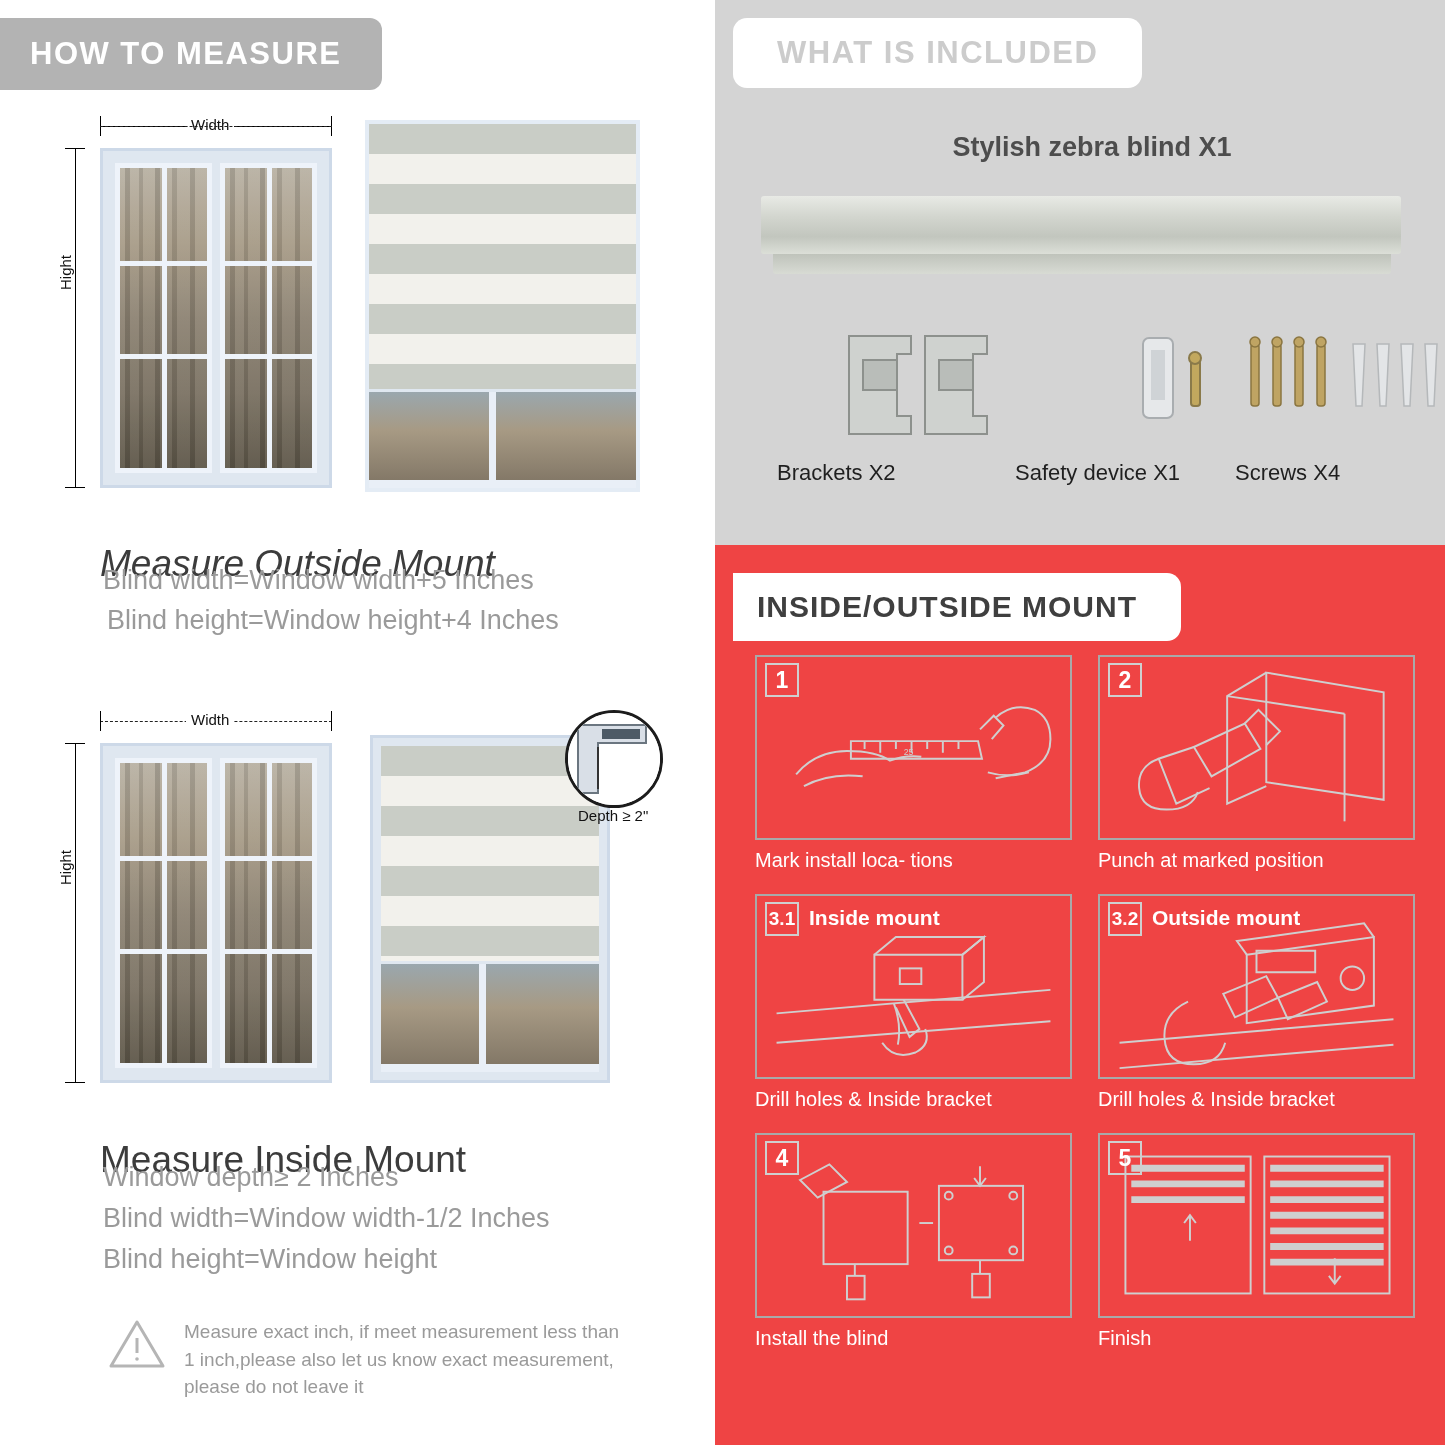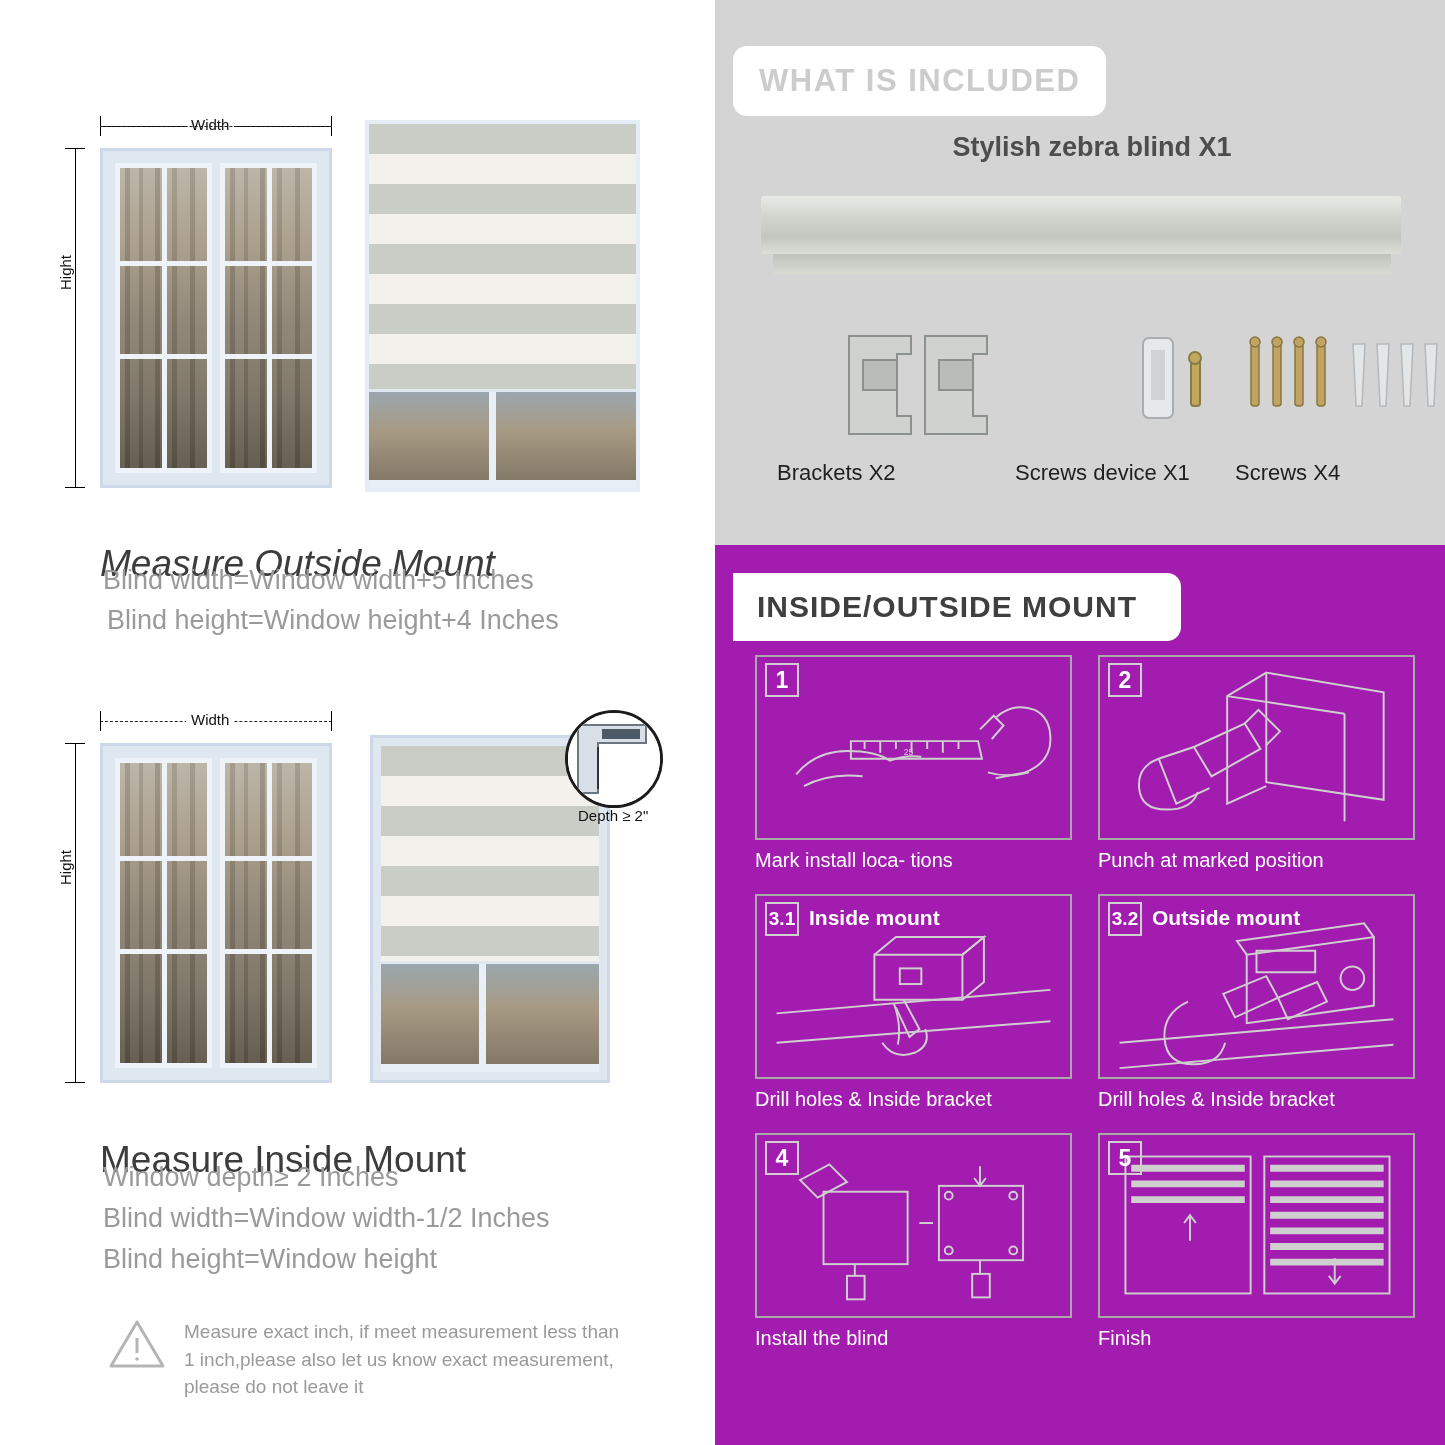--- a/index.html
+++ b/index.html
@@ -134,21 +134,21 @@
   .headrail-b{
     position:absolute;left:58px;top:254px;width:618px;height:20px;
     background:linear-gradient(180deg,#bfc3bb 0%,#d8dbd4 100%);
     border-radius:0 0 3px 3px;
   }
   .parts-row{position:absolute;left:0;right:0;top:330px;height:180px;}
   .part{position:absolute;text-align:left;}
   .part-label{font-size:22px;color:#1f1f1f;position:absolute;width:100%;top:130px;}
 
   .mount{
-    position:absolute;left:0;top:545px;width:730px;height:900px;background:#a21caf;
+    position:absolute;left:0;top:545px;width:730px;height:900px;background:#ef4444;
   }
   .mount-badge-wrap{position:absolute;left:18px;top:28px;}
   .steps{
     position:absolute;left:40px;top:110px;width:660px;
     display:grid;grid-template-columns:1fr 1fr;gap:22px 26px;
   }
   .step{position:relative;}
   .step-box{
     position:relative;height:185px;border:2px solid #a9a9a9;box-sizing:border-box;
     overflow:hidden;
@@ -163,20 +163,23 @@
   .step-cap{margin-top:9px;color:#ffffff;font-size:20px;}
   .sketch{position:absolute;inset:0;}
 </style>
 </head>
 <body>
 
 <div class="page">
 
   <div class="left">
 
+    <div class="badge-left-wrap">
+      <span class="badge">HOW TO MEASURE</span>
+    </div>
 
     <div class="win-wrap" style="left:0;top:100px;width:715px;height:400px;">
 
       <div class="arrow-h" style="left:100px;top:26px;width:232px;"></div>
       <div class="tick" style="left:100px;top:16px;width:1px;height:20px;"></div>
       <div class="tick" style="left:331px;top:16px;width:1px;height:20px;"></div>
       <div class="dim-label" style="left:186px;top:16px;">Width</div>
 
       <div style="position:absolute;left:100px;top:26px;width:232px;height:1px;border-top:1px dashed #222;"></div>
 
@@ -279,21 +282,21 @@
         </svg>
       </div>
       <div class="note-text">Measure exact inch, if meet measurement less than 1 inch,please also let us know exact measurement, please do not leave it</div>
     </div>
   </div>
 
   <div class="right">
 
     <div class="included">
       <div class="incl-badge-wrap">
-        <span class="badge" style="background:#ffffff;color:#cccccc;border-radius:14px;padding:17px 26px;margin-top:28px;">WHAT IS INCLUDED</span>
+        <span class="badge" style="background:#ffffff;color:#cccccc;border-radius:14px;padding:17px 44px;">WHAT IS INCLUDED</span>
       </div>
 
       <div class="incl-title">Stylish zebra blind X1</div>
 
       <div class="headrail"></div>
       <div class="headrail-b"></div>
 
       <div class="parts-row">
 
         <div class="part" style="left:62px;top:0;width:290px;height:170px;">
@@ -310,21 +313,21 @@
 
         <div class="part" style="left:300px;top:0;width:290px;height:170px;">
           <svg width="290" height="120" viewBox="0 0 290 120">
             <rect x="128" y="8" width="30" height="80" rx="6" fill="#e6e8ea" stroke="#a9adb0" stroke-width="2"></rect>
             <rect x="136" y="20" width="14" height="50" fill="#cfd3d6"></rect>
             <g stroke="#8a7a4a" stroke-width="2" fill="#c2a85e">
               <rect x="176" y="30" width="9" height="46" rx="3"></rect>
               <circle cx="180" cy="28" r="6"></circle>
             </g>
           </svg>
-          <div class="part-label">Screws device X1</div>
+          <div class="part-label">Safety device X1</div>
         </div>
 
         <div class="part" style="left:520px;top:0;width:290px;height:170px;">
           <svg width="290" height="120" viewBox="0 0 290 120">
             <g fill="#bfa463" stroke="#8a7540" stroke-width="1.5">
               <rect x="16" y="14" width="8" height="62" rx="3"></rect>
                 <circle cx="20" cy="12" r="5"></circle>
               <rect x="38" y="14" width="8" height="62" rx="3"></rect>
                 <circle cx="42" cy="12" r="5"></circle>
               <rect x="60" y="14" width="8" height="62" rx="3"></rect>

